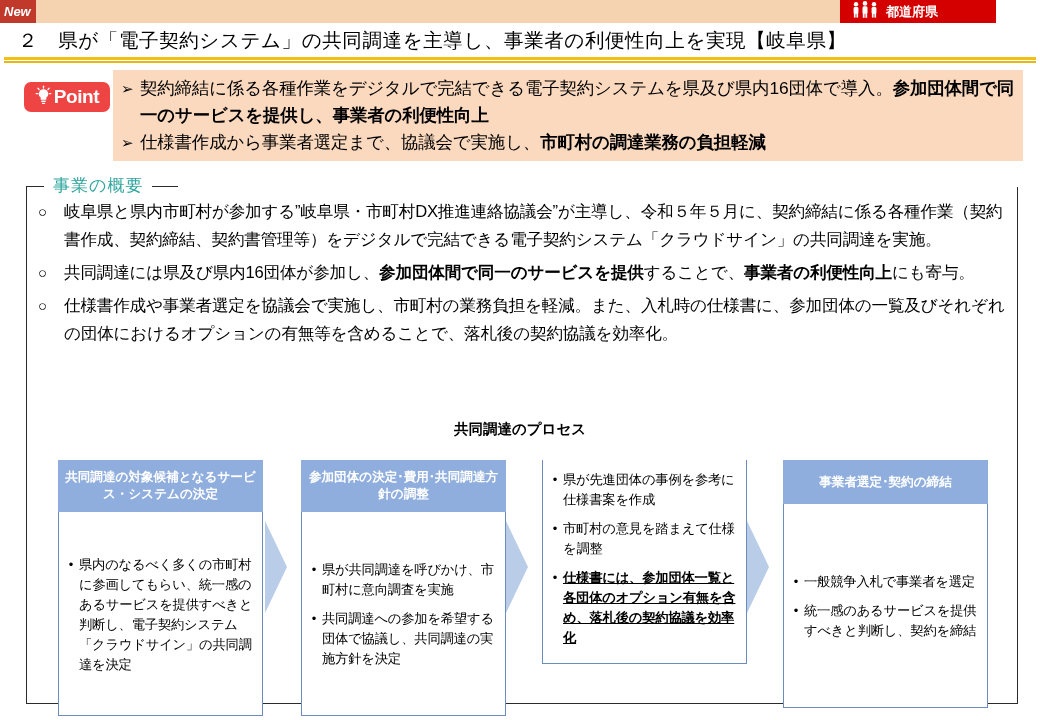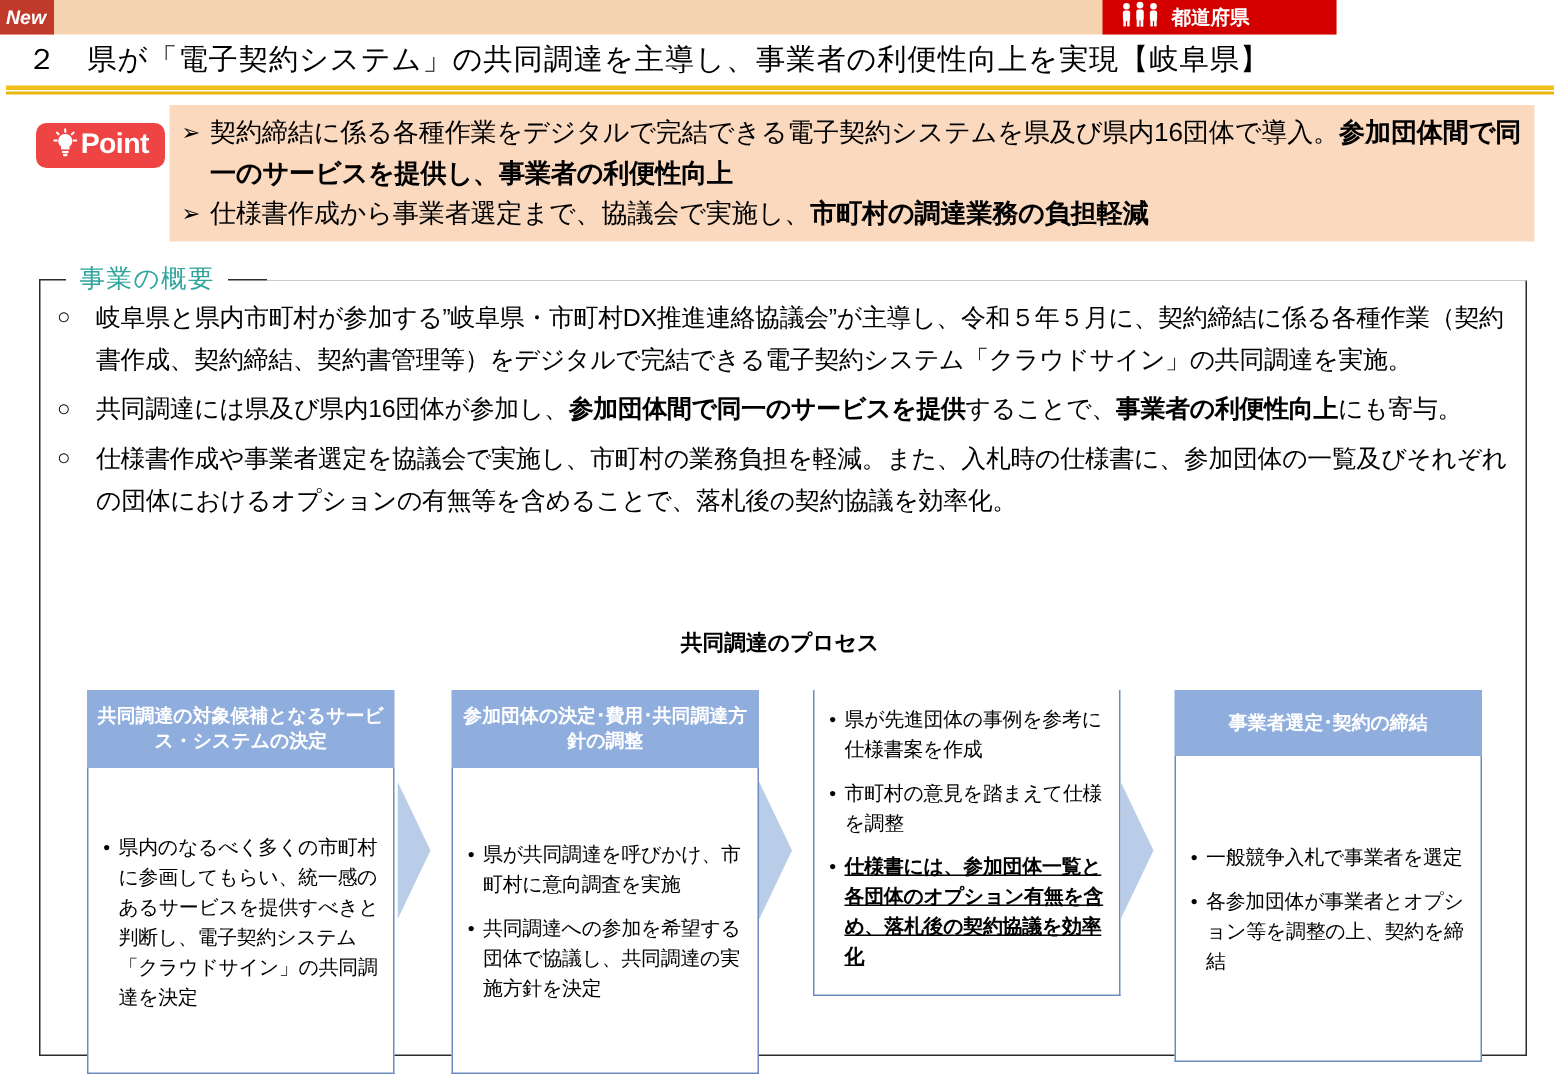--- a/index.html
+++ b/index.html
@@ -13,21 +13,21 @@
     font-family: "Liberation Sans", "DejaVu Sans", sans-serif;
     color: #000000;
     overflow: hidden;
     position: relative;
   }
 
   
   .header-bar {
     position: absolute;
     left: 0; top: 0;
-    width: 891px;
+    width: 996px;
     height: 23px;
     background: #f6d3b0;
     display: flex;
     align-items: stretch;
   }
   .new-badge {
     background: #c0392b;
     color: #ffffff;
     font-size: 13px;
     font-weight: bold;
@@ -420,18 +420,18 @@
 
   <div class="proc-box b4">
     <div class="proc-head">事業者選定･契約の締結</div>
     <div class="proc-body">
       <div class="proc-bullet">
         <span class="dot">•</span>
         <span class="txt">一般競争入札で事業者を選定</span>
       </div>
       <div class="proc-bullet">
         <span class="dot">•</span>
-        <span class="txt">各参加団体が事業者とオプション等を調整の上、契約を締結</span>
+        <span class="txt">統一感のあるサービスを提供すべきと判断し、契約を締結</span>
       </div>
     </div>
   </div>
 
 </div>
 
 </body></html>

